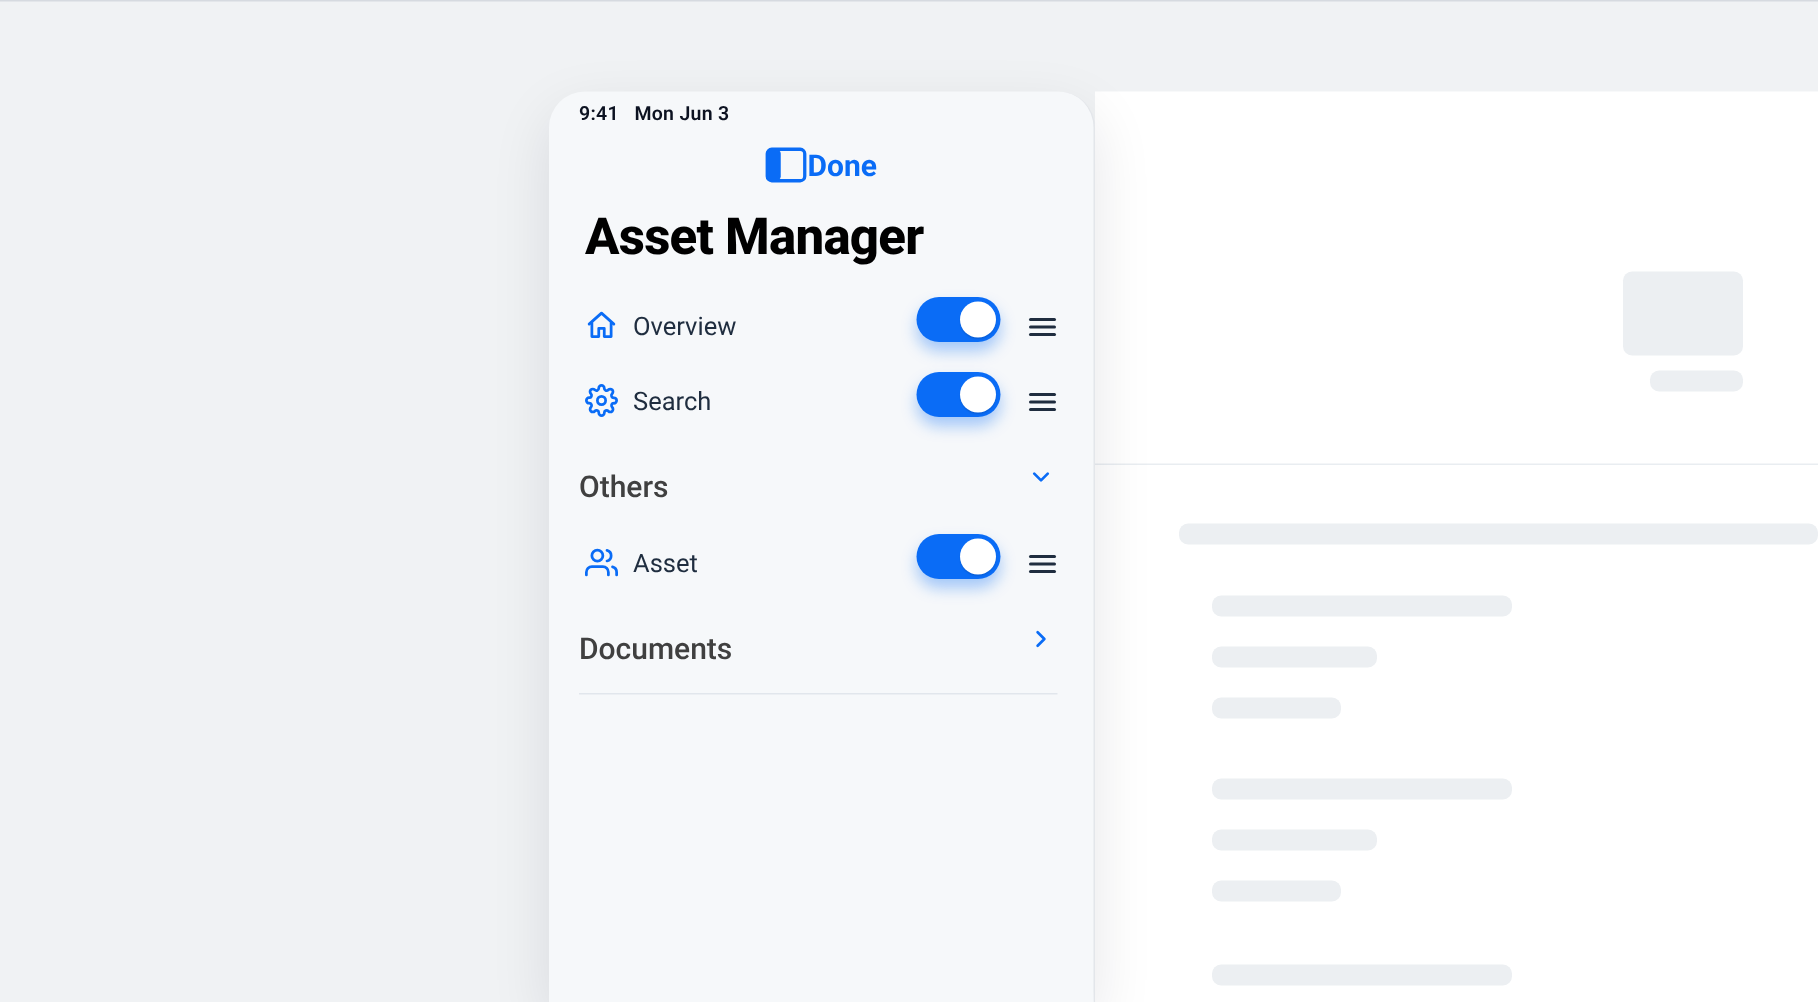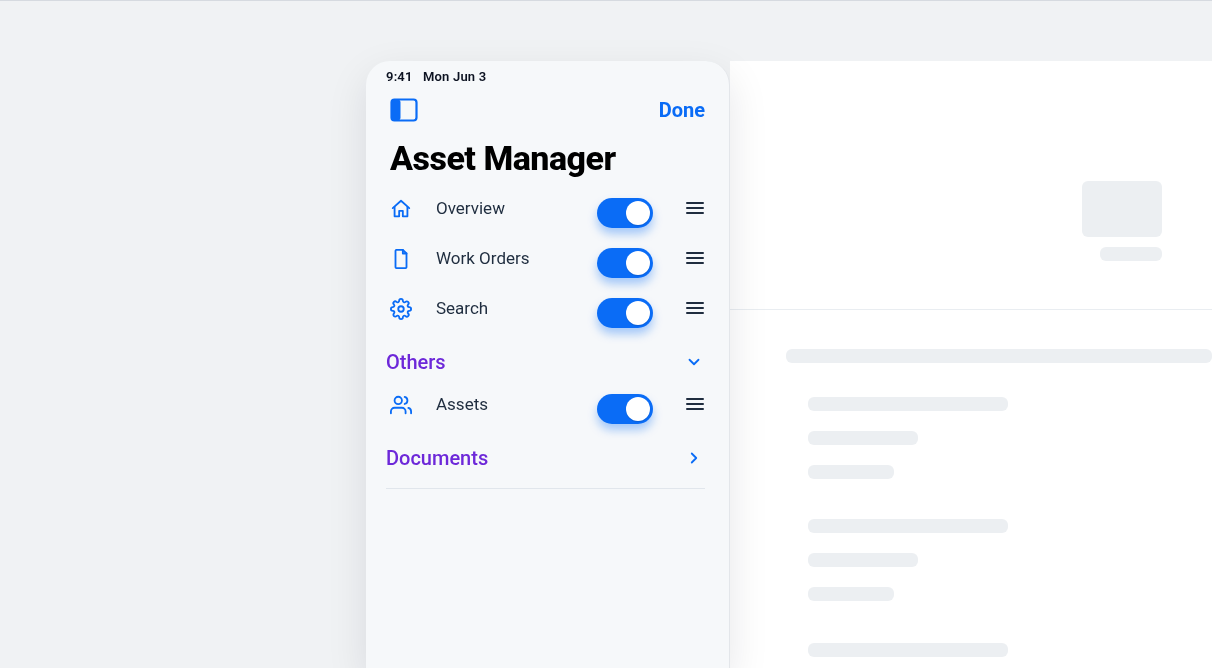--- a/index.html
+++ b/index.html
@@ -39,21 +39,21 @@
       padding: 8px 20px 0 20px;
       font-size: 13px;
       font-weight: 600;
       color: #0c1221;
       letter-spacing: .2px;
     }
 
     .panel-header {
       display: flex;
       align-items: center;
-      justify-content: space-between;
+      justify-content: center;
       padding: 12px 24px 6px 24px;
     }
 
     .icon-box {
       width: 28px; height: 28px;
       display: inline-flex; align-items: center; justify-content: center;
       color: #0a6cf6;
     }
 
     .done-btn {
@@ -69,22 +69,22 @@
       font-weight: 800;
       color: #000000;
       letter-spacing: -.5px;
       padding: 8px 24px 10px 24px;
     }
 
     .list { padding: 0 14px; }
 
     .row {
       display: flex;
-      align-items: flex-start;
-      gap: 24px;
+      align-items: flex-end;
+      gap: 10px;
       padding: 10px 10px;
       border-radius: 10px;
     }
     .row .lead {
       width: 22px; height: 22px;
       display: inline-flex; align-items: center; justify-content: center;
       color: #0a6cf6;
       flex: 0 0 22px;
     }
     .row .label {
@@ -120,22 +120,23 @@
     }
 
     .section-row {
       display: flex;
       align-items: center;
       justify-content: space-between;
       padding: 12px 10px 10px 6px;
     }
     .section-title {
       font-size: 20px;
-      color: #6d28d9;
+      color: #404040;
       font-weight: 500;
+      margin-top: 12px;
     }
     .section-chevron, .section-expand {
       color: #0a6cf6;
       width: 22px; height: 22px;
       display:inline-flex;align-items:center;justify-content:center;
       cursor: pointer;
     }
 
     .divider {
       margin: 8px 10px 0 6px;
@@ -222,37 +223,20 @@
         <span class="toggle"></span>
         <span class="drag">
           <svg width="20" height="14" viewBox="0 0 20 14" stroke="currentColor" stroke-width="2" stroke-linecap="round">
               <line x1="2" y1="2" x2="18" y2="2"></line>
               <line x1="2" y1="7" x2="18" y2="7"></line>
               <line x1="2" y1="12" x2="18" y2="12"></line>
             </svg>
         </span>
       </div>
 
-      <div class="row">
-        <span class="lead">
-          <svg width="22" height="22" viewBox="0 0 24 24" fill="none" stroke="currentColor" stroke-width="2" stroke-linecap="round" stroke-linejoin="round">
-              <path d="M14 2H7a1 1 0 0 0-1 1v18a1 1 0 0 0 1 1h10a1 1 0 0 0 1-1V6z"></path>
-              <polyline points="14 2 14 6 18 6"></polyline>
-            </svg>
-        </span>
-        <span class="label">Work Orders</span>
-        <span class="toggle"></span>
-        <span class="drag">
-          <svg width="20" height="14" viewBox="0 0 20 14" stroke="currentColor" stroke-width="2" stroke-linecap="round">
-              <line x1="2" y1="2" x2="18" y2="2"></line>
-              <line x1="2" y1="7" x2="18" y2="7"></line>
-              <line x1="2" y1="12" x2="18" y2="12"></line>
-            </svg>
-        </span>
-      </div>
 
       <div class="row">
         <span class="lead">
           <svg width="22" height="22" viewBox="0 0 24 24" fill="none" stroke="currentColor" stroke-width="2" stroke-linecap="round" stroke-linejoin="round">
               <circle cx="12" cy="12" r="3"></circle>
               <path d="M19.4 15a1.7 1.7 0 0 0 .34 1.87l.06.06a2 2 0 1 1-2.83 2.83l-.06-.06a1.7 1.7 0 0 0-1.87-.34 1.7 1.7 0 0 0-1 1.56V21a2 2 0 0 1-4 0v-.09a1.7 1.7 0 0 0-1-1.56 1.7 1.7 0 0 0-1.87.34l-.06.06a2 2 0 1 1-2.83-2.83l.06-.06a1.7 1.7 0 0 0 .34-1.87 1.7 1.7 0 0 0-1.56-1H3a2 2 0 0 1 0-4h.09a1.7 1.7 0 0 0 1.56-1 1.7 1.7 0 0 0-.34-1.87l-.06-.06a2 2 0 1 1 2.83-2.83l.06.06a1.7 1.7 0 0 0 1.87.34H9a1.7 1.7 0 0 0 1-1.56V3a2 2 0 0 1 4 0v.09a1.7 1.7 0 0 0 1 1.56 1.7 1.7 0 0 0 1.87-.34l.06-.06a2 2 0 1 1 2.83 2.83l-.06.06a1.7 1.7 0 0 0-.34 1.87V9a1.7 1.7 0 0 0 1.56 1H21a2 2 0 0 1 0 4h-.09a1.7 1.7 0 0 0-1.56 1z"></path>
             </svg>
         </span>
         <span class="label">Search</span>
         <span class="toggle"></span>
@@ -278,21 +262,21 @@
 
       <div class="row">
         <span class="lead">
           <svg width="22" height="22" viewBox="0 0 24 24" fill="none" stroke="currentColor" stroke-width="2" stroke-linecap="round" stroke-linejoin="round">
               <path d="M17 21v-2a4 4 0 0 0-4-4H5a4 4 0 0 0-4 4v2"></path>
               <circle cx="9" cy="7" r="4"></circle>
               <path d="M23 21v-2a4 4 0 0 0-3-3.87"></path>
               <path d="M16 3.13a4 4 0 0 1 0 7.75"></path>
             </svg>
         </span>
-        <span class="label">Assets</span>
+        <span class="label">Asset</span>
         <span class="toggle"></span>
         <span class="drag">
           <svg width="20" height="14" viewBox="0 0 20 14" stroke="currentColor" stroke-width="2" stroke-linecap="round">
               <line x1="2" y1="2" x2="18" y2="2"></line>
               <line x1="2" y1="7" x2="18" y2="7"></line>
               <line x1="2" y1="12" x2="18" y2="12"></line>
             </svg>
         </span>
       </div>
 

